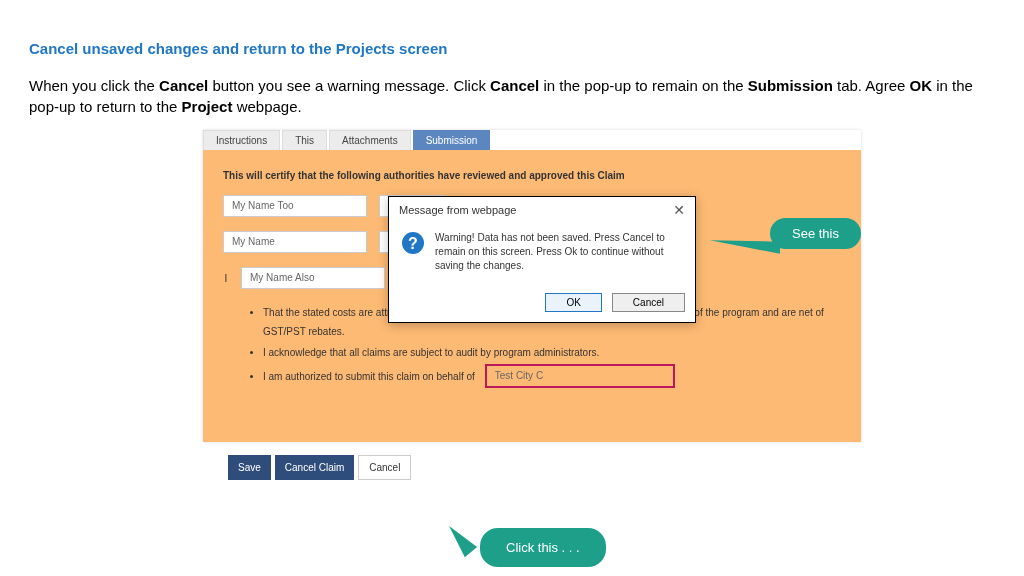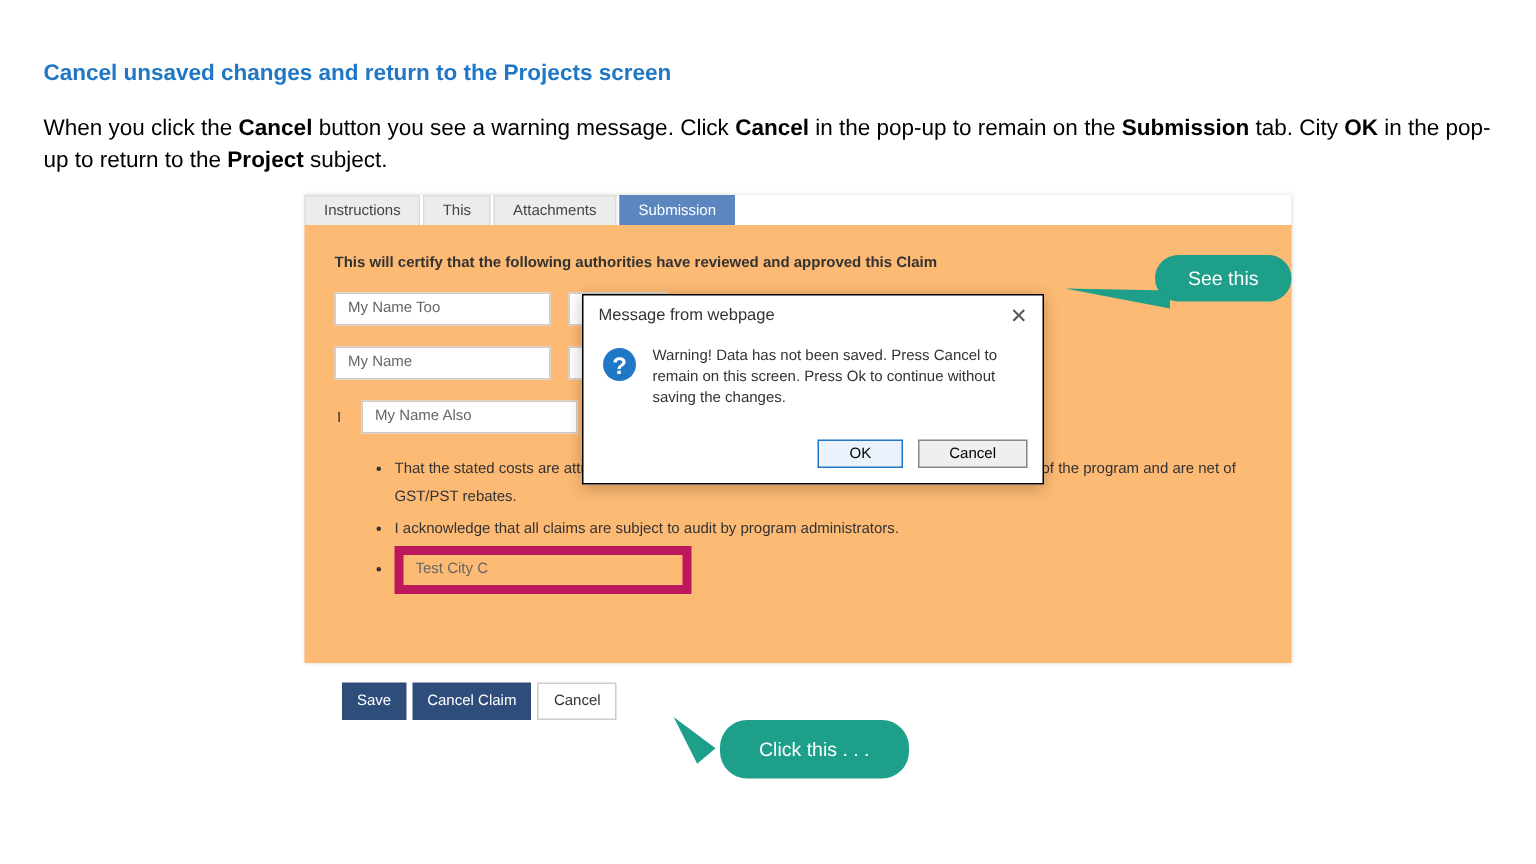--- a/index.html
+++ b/index.html
@@ -112,21 +112,21 @@
     color: #333;
     line-height: 1.9;
   }
   .bullets li { margin-bottom: 2px; }
   .behalf-row {
     display: flex;
     align-items: center;
     gap: 10px;
   }
   .behalf-input {
-    border: 6px solid #be185d;
+    border: 2px solid #be185d;
     height: 20px;
     line-height: 20px;
     padding: 0 8px;
     font-size: 10px;
     color: #666;
     width: 170px;
   }
 
   
   .actionbar {
@@ -210,20 +210,21 @@
 
   
   .callout {
     position: absolute;
     background: #1d9f8a;
     color: #fff;
     font-size: 13px;
     padding: 8px 22px;
     border-radius: 16px;
     white-space: nowrap;
+    margin-top: 48px;
   }
   .callout.see {
     left: 770px;
     top: 170px;
   }
   .callout.see::before {
     content: "";
     position: absolute;
     left: -60px;
     top: 20px;
@@ -255,25 +256,25 @@
 <body>
 
 <div class="doc-title">Cancel unsaved changes and return to the Projects screen</div>
 <div class="doc-para">
   <span>When you click the </span>
   <b>Cancel</b>
   <span> button you see a warning message. Click </span>
   <b>Cancel</b>
   <span> in the pop-up to remain on the </span>
   <b>Submission</b>
-  <span> tab. City </span>
+  <span> tab. Agree </span>
   <b>OK</b>
   <span> in the pop-up to return to the </span>
   <b>Project</b>
-  <span> subject.</span>
+  <span> webpage.</span>
 </div>
 
 <div class="panel">
 
   <div class="tabs">
     <div class="tab">Instructions</div>
     <div class="tab">This</div>
     <div class="tab">Attachments</div>
     <div class="tab active">Submission</div>
   </div>
@@ -295,20 +296,21 @@
       <span class="prefix-i">I</span>
       <div class="input w-name">My Name Also</div>
       <span class="certify-word">certify</span>
     </div>
 
     <ul class="bullets">
       <li>That the stated costs are attributable to this project, are eligible in accordance with the provisions of the program and are net of GST/PST rebates.</li>
       <li>I acknowledge that all claims are subject to audit by program administrators.</li>
       <li>
         <span class="behalf-row">
+          <span>I am authorized to submit this claim on behalf of</span>
           <span class="behalf-input">Test City C</span>
         </span>
       </li>
     </ul>
   </div>
 </div>
 
 <div class="actionbar">
   <button class="btn">Save</button>
   <button class="btn">Cancel Claim</button>

